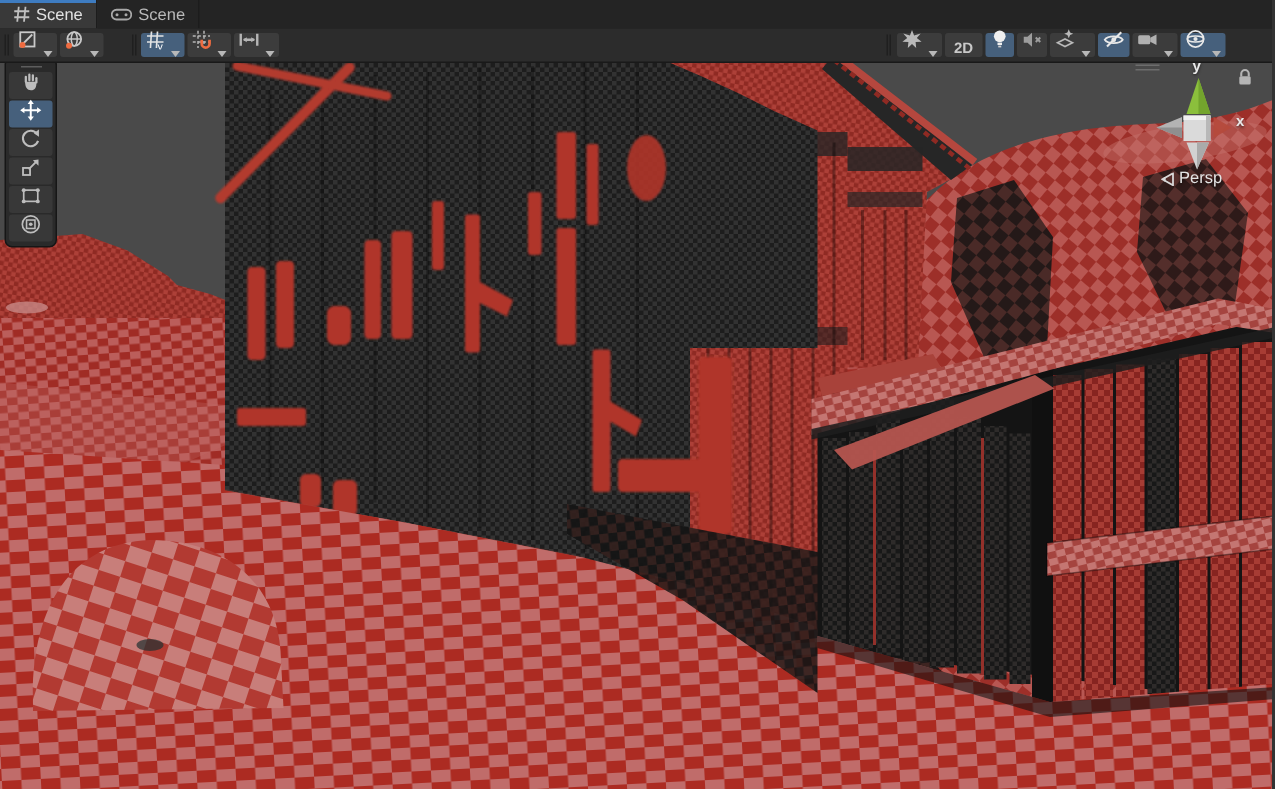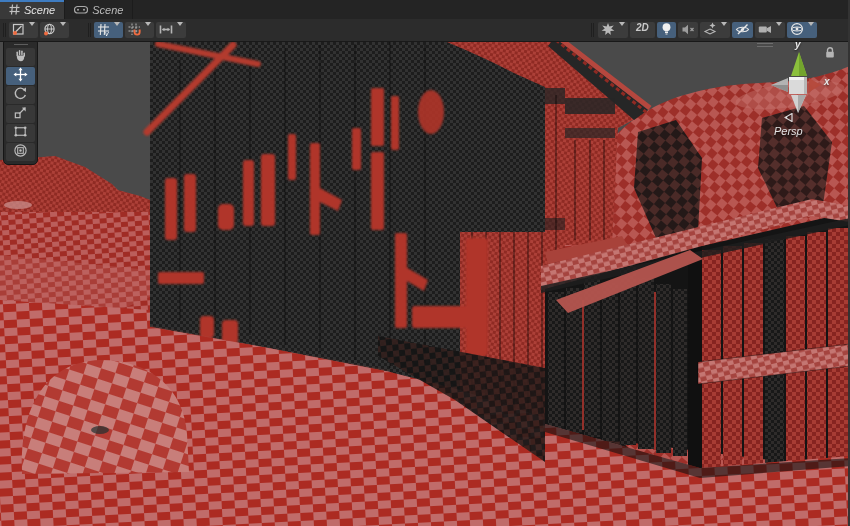--- a/index.html
+++ b/index.html
@@ -1,51 +1,51 @@
 <!DOCTYPE html>
 <html><head>
 <meta charset="utf-8">
 <style>
   html,body{margin:0;padding:0;background:#333;}
   .stage{position:relative;width:848px;height:526px;overflow:hidden;background:#4a4a4a;
-         font-family:"Liberation Sans",sans-serif;font-style:italic;-webkit-font-smoothing:antialiased;}
+         font-family:"Liberation Sans",sans-serif;-webkit-font-smoothing:antialiased;}
   
   .scene-svg{position:absolute;left:0;top:0;}
   
   .tabbar{position:absolute;left:0;top:0;width:850px;height:19px;background:#242424;
           border-bottom:1px solid #191919;display:flex;align-items:stretch;z-index:30;}
   .tab{display:flex;align-items:center;gap:4px;padding:0 9px;font-size:11px;color:#b9b9b9;
        position:relative;border-right:1px solid #1c1c1c;}
   .tab.active{background:#393939;color:#e2e2e2;}
   .tab.active::before{content:"";position:absolute;left:0;top:0;right:0;height:2px;background:#3e7cc1;}
   .tab .ticon{display:flex;align-items:center;}
   
   .toolbar{position:absolute;left:0;top:19px;width:850px;height:22px;background:#2c2c2c;
            border-bottom:1px solid #191919;z-index:30;}
   .tb-sep{position:absolute;top:4px;width:1px;height:14px;background:#1f1f1f;box-shadow:2px 0 0 #1f1f1f;}
   .tb-group{position:absolute;top:3px;display:flex;gap:2px;}
-  .tb-btn{height:16px;background:#3c3c3c;border-radius:2px;display:flex;align-items:flex-start;
+  .tb-btn{height:16px;background:#3c3c3c;border-radius:2px;display:flex;align-items:flex-end;
           padding:0 3px;box-sizing:border-box;color:#cccccc;}
   .tb-btn.active{background:#46607c;}
   .tb-btn .arr{width:0;height:0;border-left:3.5px solid transparent;border-right:3.5px solid transparent;
                border-top:4px solid #b8b8b8;margin-left:4px;}
   .tb-btn .lbl{font-size:10px;font-weight:bold;color:#c8c8c8;padding:0 3px;}
   
   .palette{position:absolute;left:3px;top:38px;width:33px;background:#2a2a2a;border:1px solid #161616;
            border-radius:5px;z-index:25;padding-bottom:2px;}
   .pal-handle{height:8px;display:flex;flex-direction:column;justify-content:center;gap:2px;align-items:center;}
   .pal-handle i{display:block;width:14px;height:1px;background:#5d5d5d;}
   .pal-btn{width:29px;height:18px;margin:1px auto;background:#383838;border-radius:2px;
            display:flex;align-items:center;justify-content:center;}
   .pal-btn.active{background:#46607c;}
   
   .gizmo{position:absolute;left:768px;top:41px;width:82px;height:92px;z-index:20;}
   .gz-label{position:absolute;font-size:10px;font-weight:bold;color:#e8e8e8;text-shadow:0 1px 2px rgba(0,0,0,.6);}
   .persp{position:absolute;left:6px;top:72px;font-size:11px;color:#e3e3e3;display:flex;gap:3px;
-         align-items:center;text-shadow:0 1px 2px rgba(0,0,0,.55);flex-direction:column;}
+         align-items:center;text-shadow:0 1px 2px rgba(0,0,0,.55);}
   .overlay-grip{position:absolute;left:757px;top:43px;width:16px;z-index:20;opacity:.55;}
   .overlay-grip i{display:block;height:1px;background:#8a8a8a;margin-bottom:2px;}
 </style>
 </head>
 <body>
 
 <div class="stage">
 
   <svg class="scene-svg" width="850" height="526" viewBox="0 0 850 526">
     <defs>

